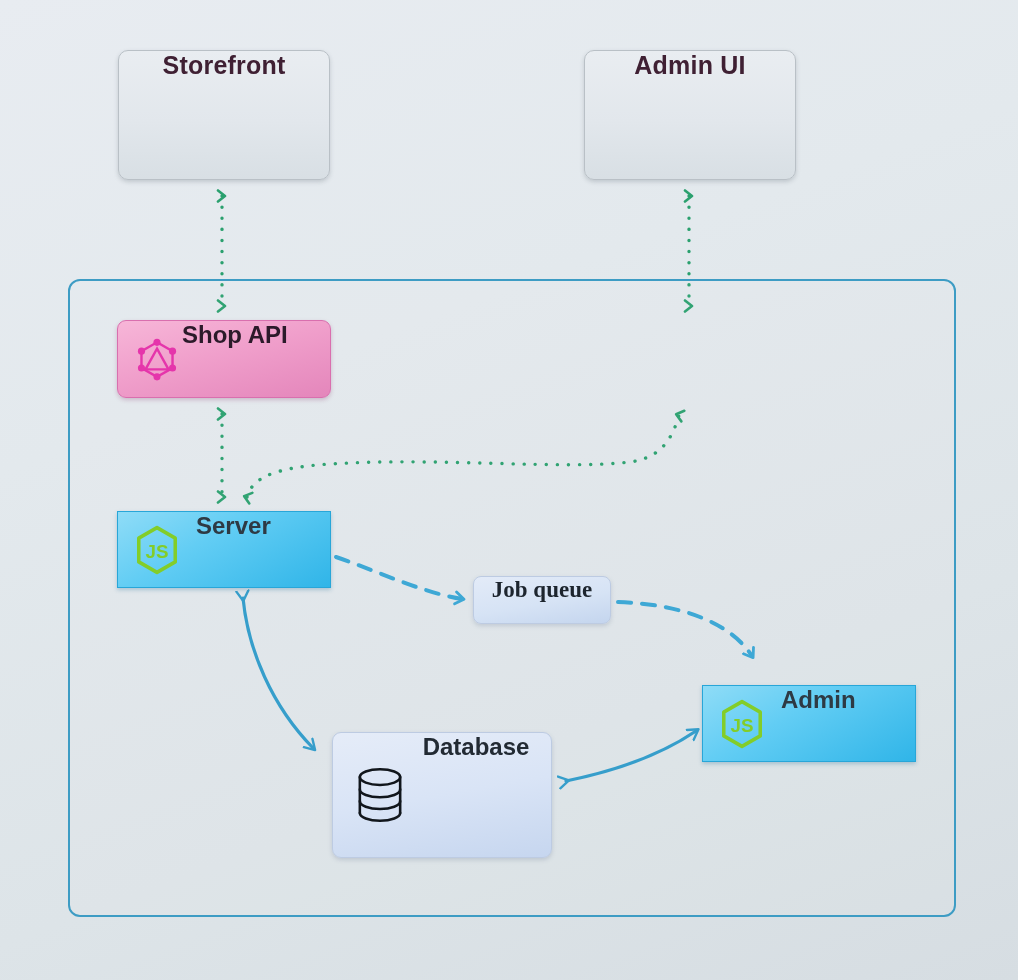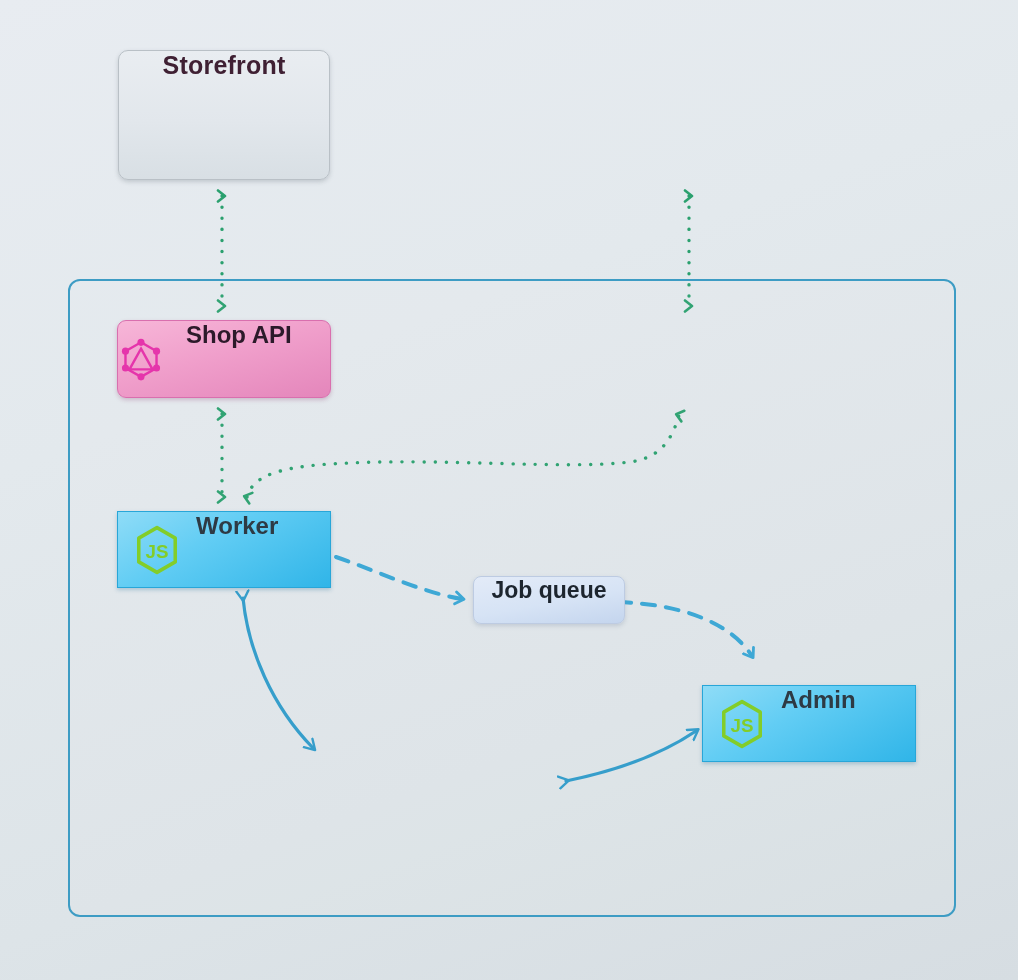--- a/index.html
+++ b/index.html
@@ -55,22 +55,23 @@
     color: #3f2033;
     letter-spacing: 0.2px;
   }
 
   
   .node.api {
     background: linear-gradient(165deg, #f7b6d8 0%, #f09fcb 45%, #e486bb 100%);
     border: 1px solid #d96fae;
     border-radius: 9px;
     box-shadow: 0 2px 4px rgba(150,80,125,0.32);
+    padding-left: 16px;
     justify-content: flex-start;
-    gap: 22px;
+    gap: 2px;
   }
   .node.api .label {
     font-size: 24px;
     color: #2c1a2a;
   }
 
   
   .node.service {
     background: linear-gradient(150deg, #8fdcf7 0%, #62cdf4 40%, #30b5e8 100%);
     border: 1px solid #28a6d8;
@@ -168,20 +169,23 @@
       <path d="M566,781 C630,768 668,750 696,731" fill="none" stroke="#2f9bca" stroke-width="3.2" stroke-linecap="round" marker-start="url(#ah-blue-solid)" marker-end="url(#ah-blue-solid)"></path>
     </g>
   </svg>
 
   <div id="boundary" style="left:68px; top:279px; width:888px; height:638px;"></div>
 
   <div class="node client" style="left:118px; top:50px; width:212px; height:130px;">
     <span class="label">Storefront</span>
   </div>
 
+  <div class="node client" style="left:584px; top:50px; width:212px; height:130px;">
+    <span class="label">Admin UI</span>
+  </div>
 
   <div class="node api" style="left:117px; top:320px; width:214px; height:78px;">
     <span class="nicon">
       <svg width="46" height="46" viewBox="0 0 40 40">
         <g stroke="#e535ab" stroke-width="2.1" fill="none">
           <polygon points="20,5.5 33.5,13.2 33.5,27.8 20,35.5 6.5,27.8 6.5,13.2"></polygon>
           <polygon points="20,11 30,29 10,29"></polygon>
         </g>
         <g fill="#e535ab">
           <circle cx="20" cy="5.5" r="3.1"></circle>
@@ -197,31 +201,46 @@
   </div>
 
 
   <div class="node service" style="left:117px; top:511px; width:214px; height:77px;">
     <span class="nicon">
       <svg width="46" height="50" viewBox="0 0 44 48">
         <polygon points="22,2.5 39.5,12.6 39.5,35.4 22,45.5 4.5,35.4 4.5,12.6" fill="none" stroke="#83cd29" stroke-width="3.4" stroke-linejoin="round"></polygon>
         <text x="22" y="31.5" font-family="'Liberation Sans', sans-serif" font-size="18" font-weight="bold" fill="#83cd29" text-anchor="middle">JS</text>
       </svg>
     </span>
-    <span class="label">Worker</span>
-  </div>
-
-  <div class="node queue" style="left:473px; top:576px; width:152px; height:48px;">
+    <span class="label">Server</span>
+  </div>
+
+  <div class="node queue" style="left:473px; top:576px; width:138px; height:48px;font-family:Liberation Serif, serif;">
     <span class="label">Job queue</span>
   </div>
 
   <div class="node service" style="left:702px; top:685px; width:214px; height:77px;">
     <span class="nicon">
       <svg width="46" height="50" viewBox="0 0 44 48">
         <polygon points="22,2.5 39.5,12.6 39.5,35.4 22,45.5 4.5,35.4 4.5,12.6" fill="none" stroke="#83cd29" stroke-width="3.4" stroke-linejoin="round"></polygon>
         <text x="22" y="31.5" font-family="'Liberation Sans', sans-serif" font-size="18" font-weight="bold" fill="#83cd29" text-anchor="middle">JS</text>
       </svg>
     </span>
     <span class="label">Admin</span>
   </div>
 
+  <div class="node store" style="left:332px; top:732px; width:220px; height:126px;">
+    <span class="nicon">
+      <svg width="50" height="56" viewBox="0 0 44 50">
+        <g fill="none" stroke="#11161c" stroke-width="2.3" stroke-linecap="round">
+          <ellipse cx="22" cy="9" rx="18" ry="7"></ellipse>
+          <path d="M4,9 L4,41"></path>
+          <path d="M40,9 L40,41"></path>
+          <path d="M4,41 C4,44.9 12.1,48 22,48 C31.9,48 40,44.9 40,41"></path>
+          <path d="M4,20 C4,23.9 12.1,27 22,27 C31.9,27 40,23.9 40,20"></path>
+          <path d="M4,30.5 C4,34.4 12.1,37.5 22,37.5 C31.9,37.5 40,34.4 40,30.5"></path>
+        </g>
+      </svg>
+    </span>
+    <span class="label">Database</span>
+  </div>
 
 </div>
 
 </body></html>

